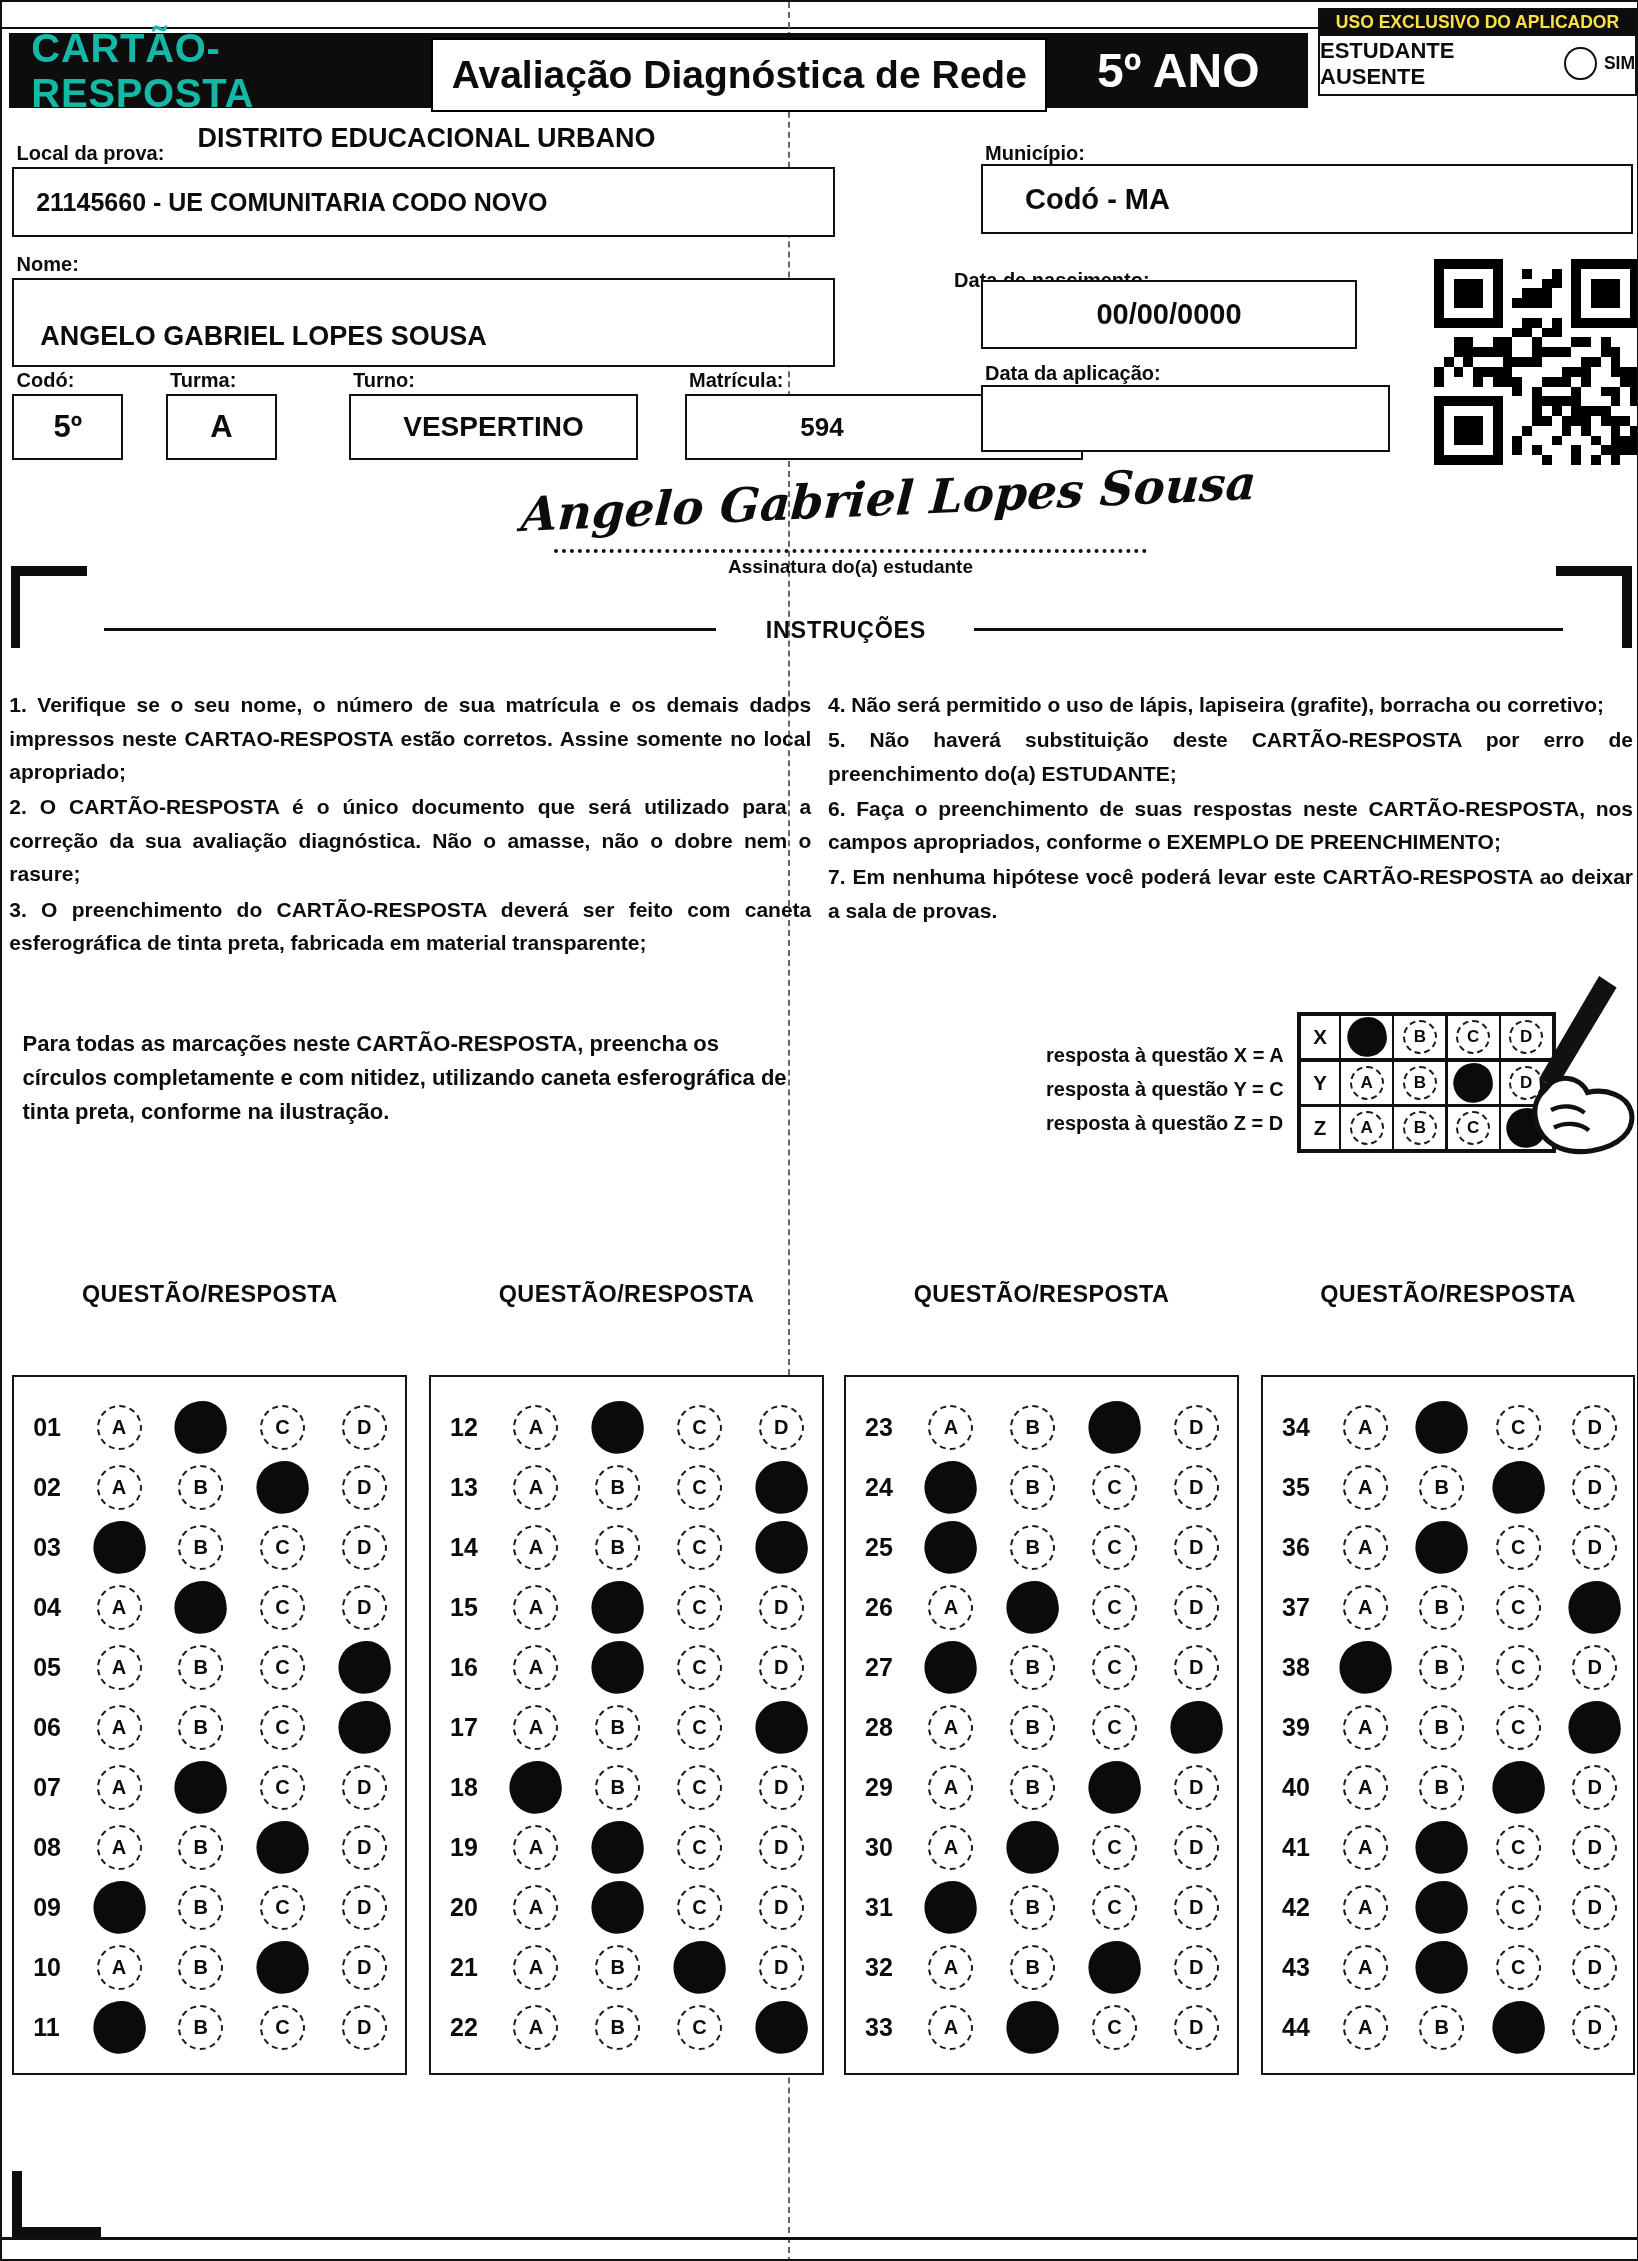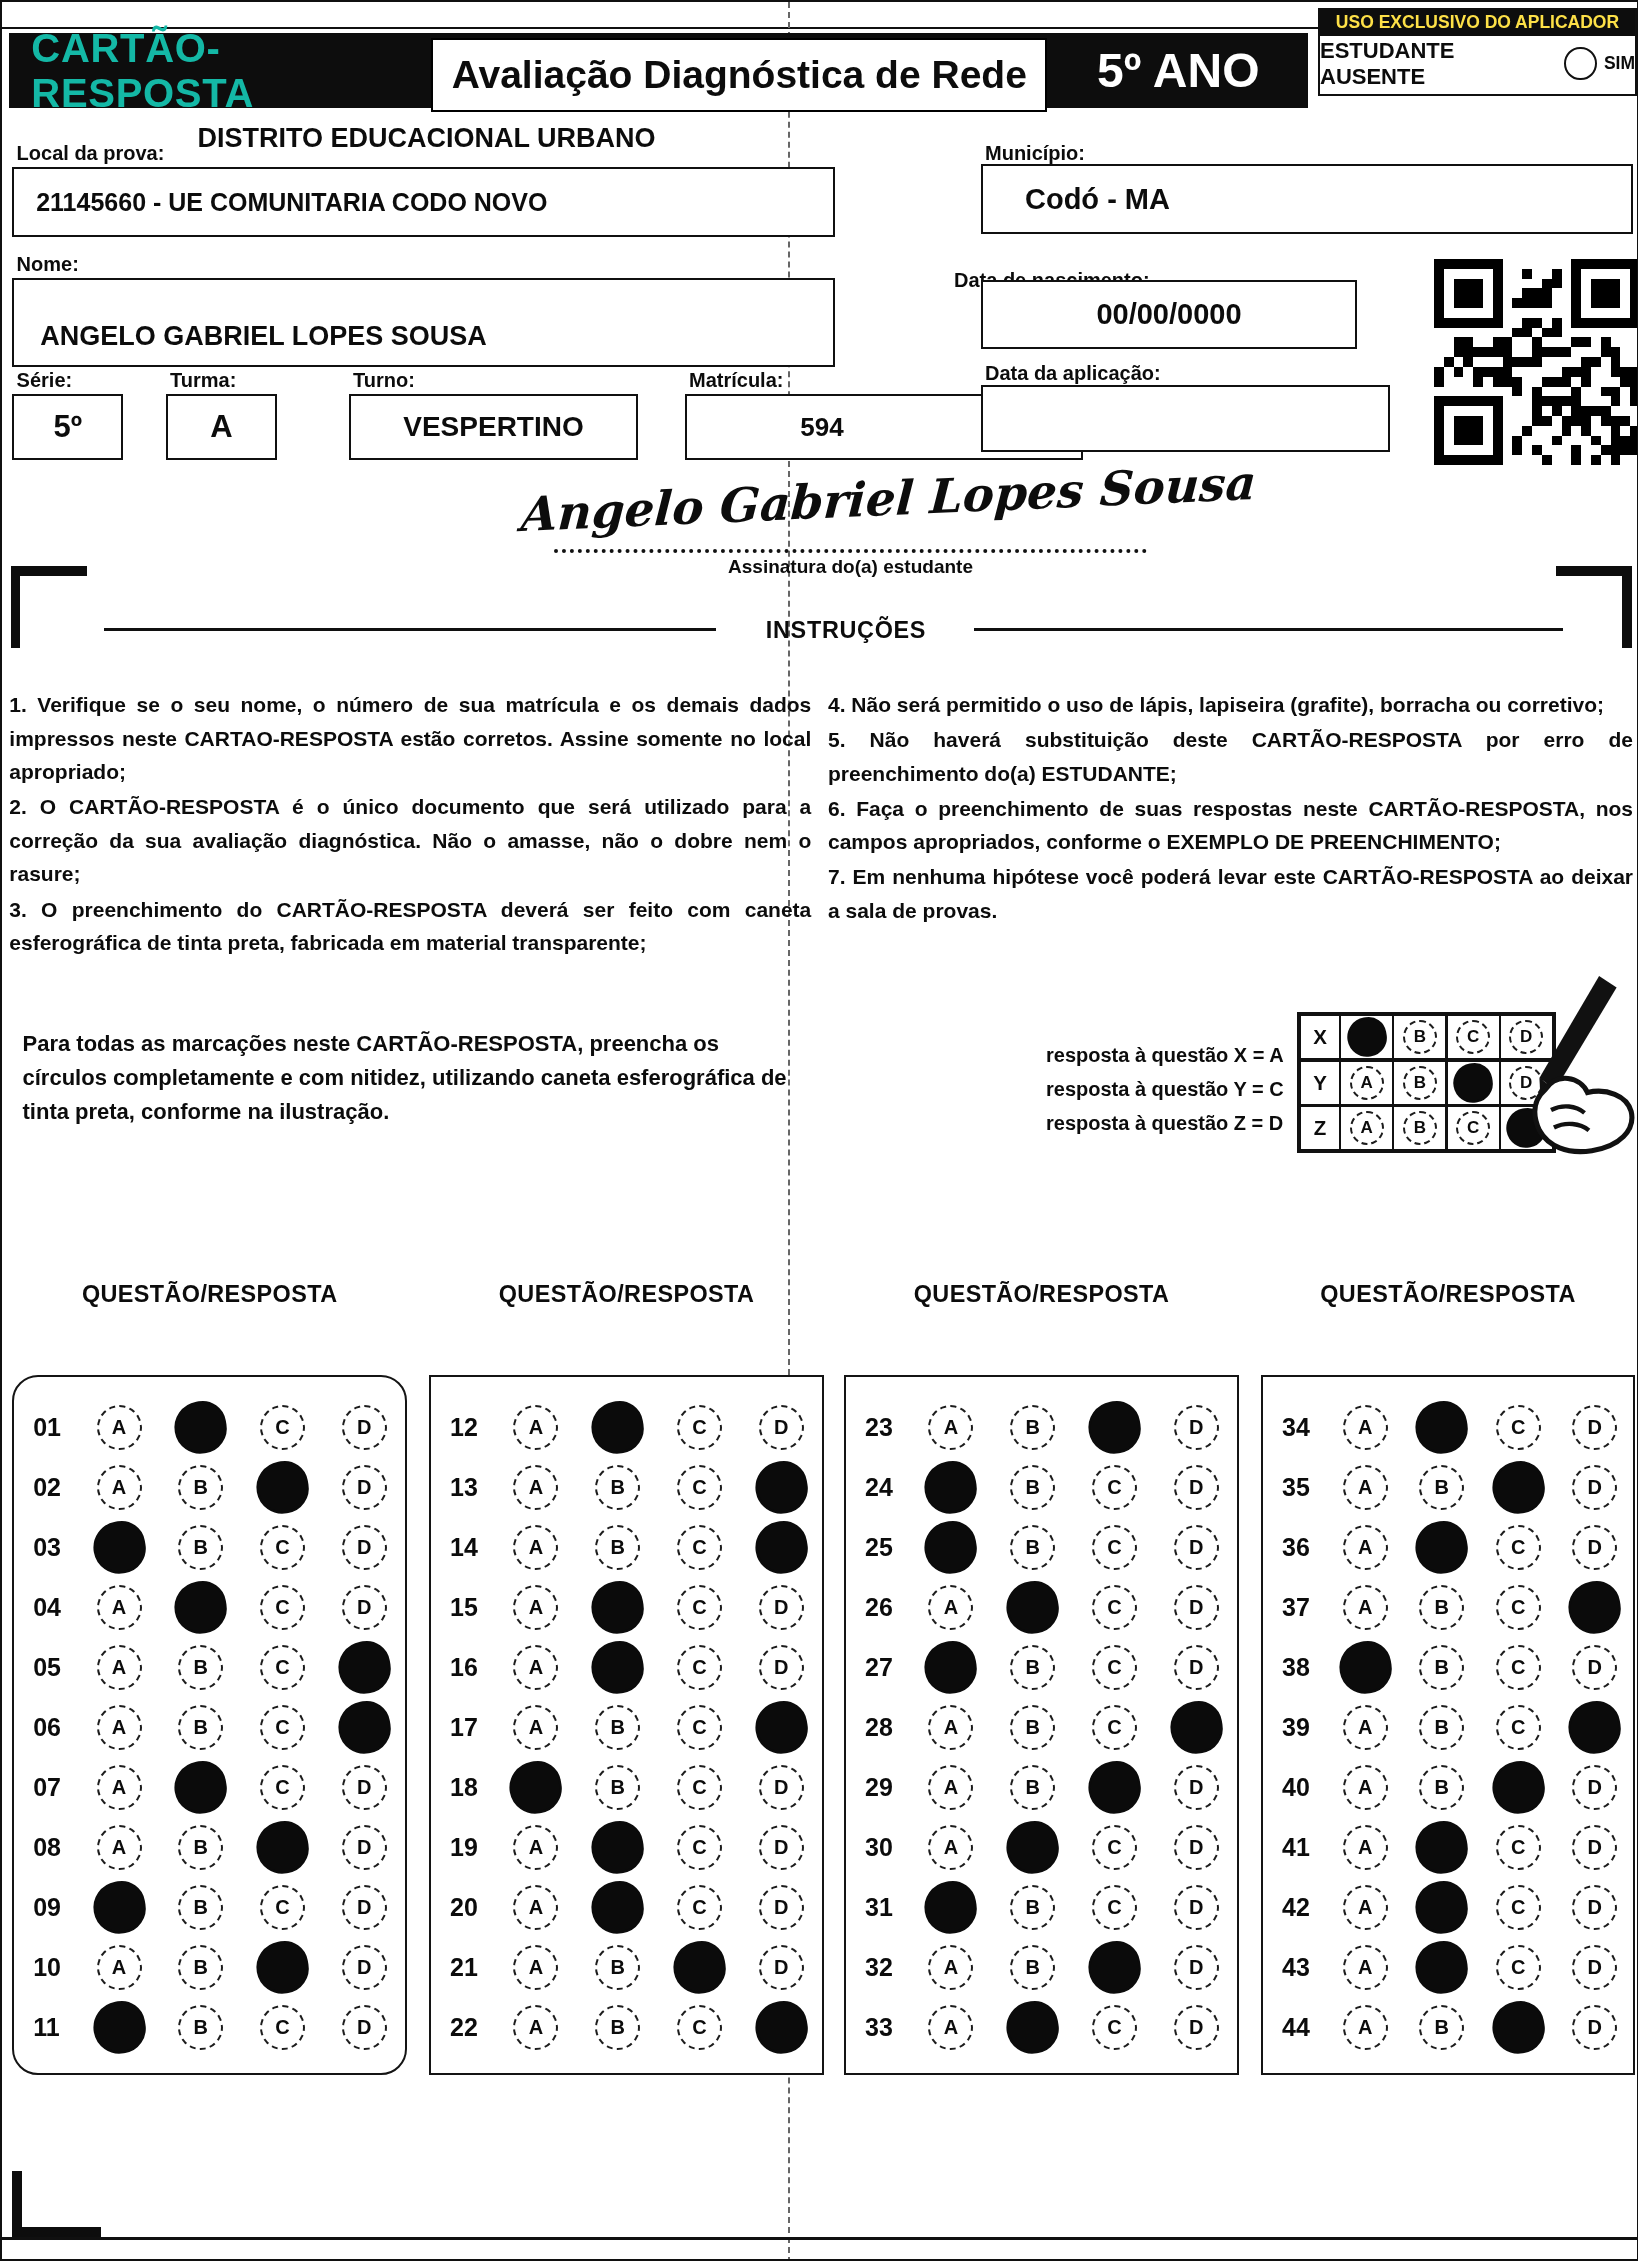--- a/index.html
+++ b/index.html
@@ -545,21 +545,21 @@
       <span></span>
       <span class="on"></span>
       <span></span>
       <span class="on"></span>
       <span></span>
       <span class="on"></span>
       <span></span>
       <span></span>
     </div>
 
-  <div class="abs flabel" style="left:14.6px;top:367px;">Série:</div>
+  <div class="abs flabel" style="left:14.6px;top:367px;">Codó:</div>
   <div class="abs fbox" style="left:10.2px;top:392px;width:111px;height:66px;justify-content:center;font-size:31px;font-weight:bold;">5º</div>
 
   <div class="abs flabel" style="left:168px;top:367px;">Turma:</div>
   <div class="abs fbox" style="left:164px;top:392px;width:111px;height:66px;justify-content:center;font-size:31px;font-weight:bold;">A</div>
 
   <div class="abs flabel" style="left:351px;top:367px;">Turno:</div>
   <div class="abs fbox" style="left:347px;top:392px;width:289px;height:66px;justify-content:center;font-size:28px;font-weight:bold;">VESPERTINO</div>
 
   <div class="abs flabel" style="left:687px;top:367px;">Matrícula:</div>
   <div class="abs fbox" style="left:683px;top:392px;width:398px;height:66px;justify-content:center;padding-right:124px;box-sizing:border-box;font-size:26px;font-weight:bold;">594</div>
@@ -655,21 +655,21 @@
     <path d="M84,158 C100,134 132,140 142,162 C168,156 196,166 202,188 C208,214 186,236 148,242 C114,247 88,236 76,214 C66,192 68,172 84,158 Z" fill="#fff" stroke="#111" stroke-width="7"></path>
     <path d="M92,186 C108,178 126,180 138,190" fill="none" stroke="#111" stroke-width="6"></path>
     <path d="M96,210 C112,202 132,204 144,214" fill="none" stroke="#111" stroke-width="6"></path>
   </svg>
 
   <div class="abs qr-head" style="left:10.2px;top:1279px;width:395px;">QUESTÃO/RESPOSTA</div>
   <div class="abs qr-head" style="left:427px;top:1279px;width:395px;">QUESTÃO/RESPOSTA</div>
   <div class="abs qr-head" style="left:842px;top:1279px;width:395px;">QUESTÃO/RESPOSTA</div>
   <div class="abs qr-head" style="left:1259px;top:1279px;width:374px;">QUESTÃO/RESPOSTA</div>
 
-  <div class="abs panel" style="left:10.2px;top:1373px;width:395px;height:700px;border-radius:26px;">
+  <div class="abs panel" style="left:10.2px;top:1373px;width:395px;height:700px;">
       <div class="q-row">
         <div class="q-num">01</div>
         <div class="q-slot">
           <div class="bubble">A</div>
         </div>
         <div class="q-slot">
           <div class="bubble filled"></div>
         </div>
         <div class="q-slot">
           <div class="bubble">C</div>

